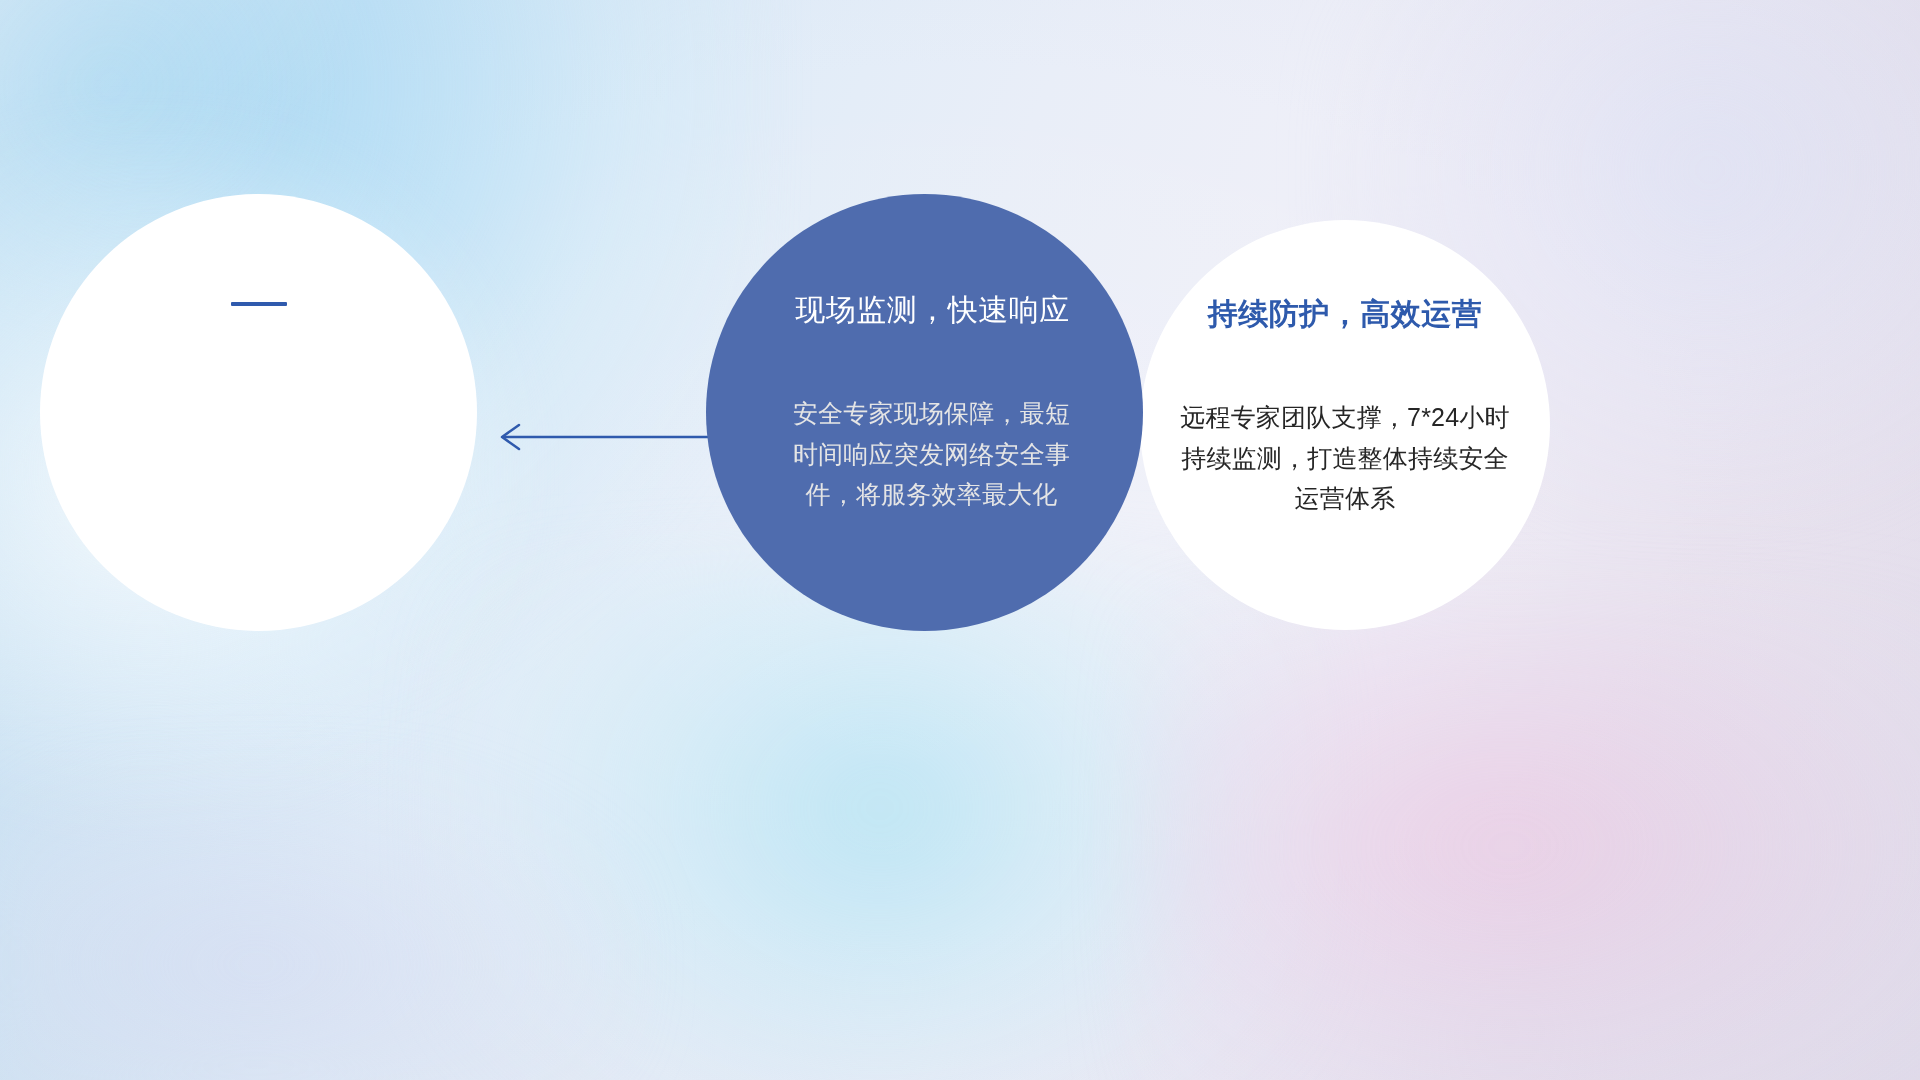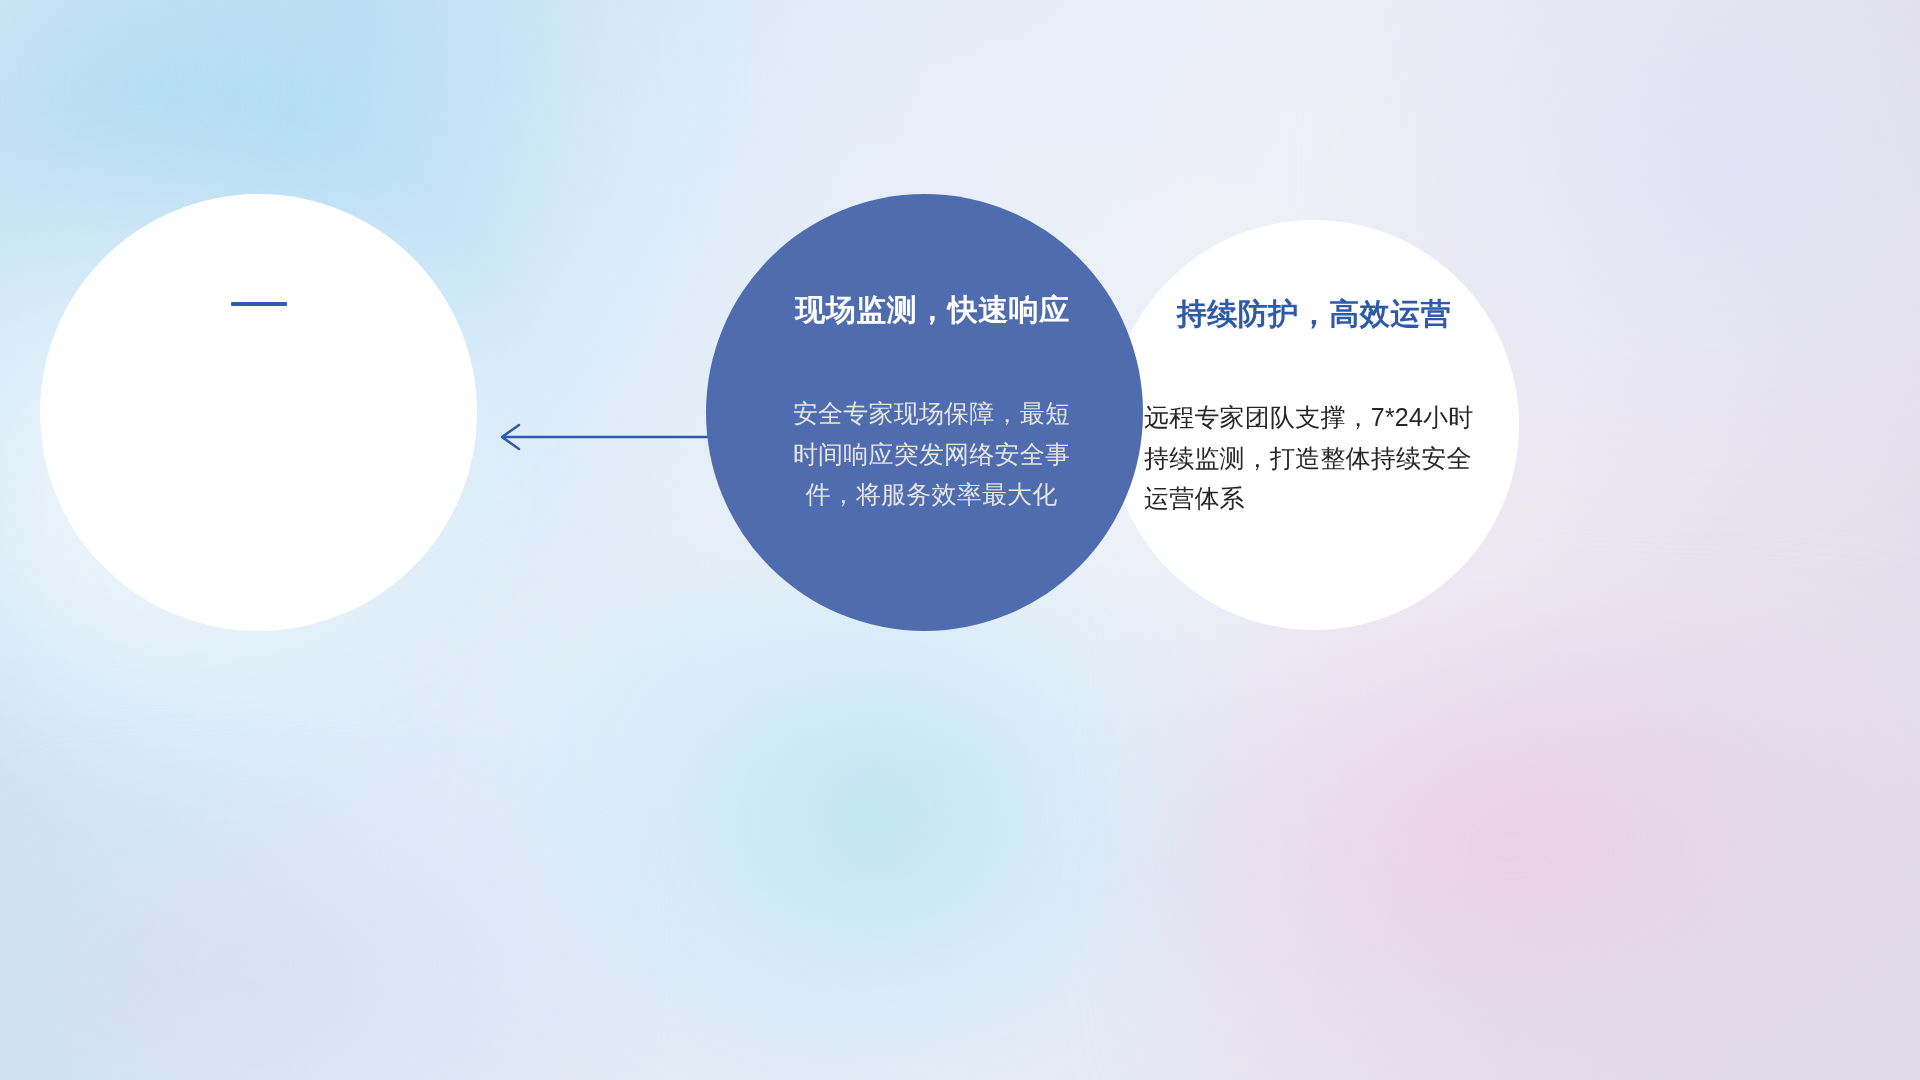--- a/index.html
+++ b/index.html
@@ -135,21 +135,21 @@
   }
   .circle-mid {
     left: 706px;
     top: 194px;
     width: 437px;
     height: 437px;
     background: #4f6cae;
     z-index: 3;
   }
   .circle-right {
-    left: 1109px;
+    left: 1140px;
     top: 220px;
     width: 410px;
     height: 410px;
     background: #ffffff;
     z-index: 2;
   }
 
   
   .left-inner {
     position: absolute;
@@ -198,21 +198,21 @@
     width: 437px; height: 437px;
     display: flex;
     flex-direction: column;
     align-items: center;
     padding-top: 96px;
     box-sizing: border-box;
   }
   .mid-title {
     color: #ffffff;
     font-size: 30px;
-    font-weight: 700;
+    font-weight: 400;
     letter-spacing: 0.5px;
     white-space: nowrap;
     margin-left: 16px;
   }
   .mid-body {
     margin-top: 62px;
     color: #e5e5e5;
     font-size: 25px;
     font-weight: 400;
     line-height: 1.62;
@@ -239,20 +239,21 @@
     font-weight: 700;
     letter-spacing: 0.5px;
     white-space: nowrap;
   }
   .right-body {
     margin-top: 62px;
     color: #262626;
     font-size: 25px;
     font-weight: 400;
     line-height: 1.62;
+    text-align: center;
     width: 340px;
     letter-spacing: 0.2px;
   }
 
   
   .arrow-wrap {
     position: absolute;
     left: 485px;
     top: 412px;
     width: 420px;

